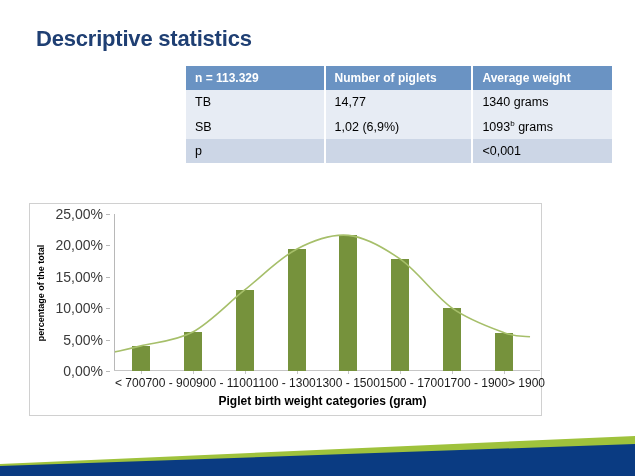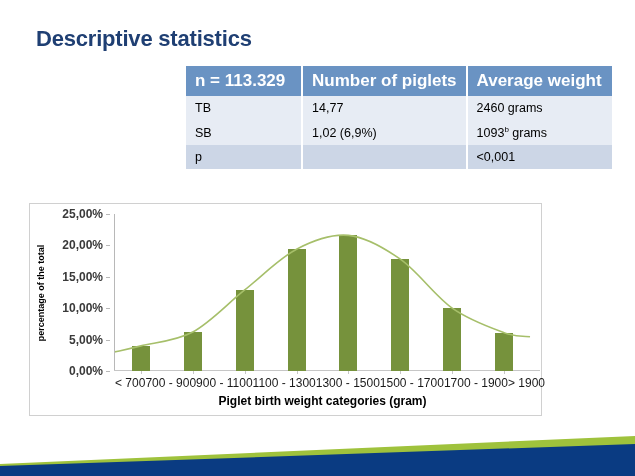--- a/index.html
+++ b/index.html
@@ -41,21 +41,21 @@
     padding: 5px 9px;
     text-align: left;
     font-weight: normal;
     border-right: 2px solid #ffffff;
     white-space: nowrap;
   }
   .stats-table th {
     background: #6a93c3;
     color: #ffffff;
     font-weight: bold;
-    font-size: 17px;
+    font-size: 12px;
   }
   .stats-table tr.row-odd td { background: #ccd6e6; }
   .stats-table tr.row-even td { background: #e7ecf4; }
   .stats-table td:last-child, .stats-table th:last-child { border-right: none; }
   .col-a { width: 148px; }
   .col-b { width: 141px; }
   .col-c { width: 137px; }
   sup { font-size: 8px; vertical-align: super; }
 
   
@@ -99,25 +99,24 @@
   .y-ticks {
     position: absolute;
     left: -62px;
     top: 0;
     width: 56px;
     height: 100%;
   }
   .y-tick-label {
     position: absolute;
     right: 6px;
-    font-size: 12px;
+    font-size: 14px;
     color: #3a3a3a;
     transform: translateY(-50%);
     white-space: nowrap;
-    font-weight: bold;
   }
   .y-tick-mark {
     position: absolute;
     right: -1px;
     width: 4px;
     height: 1px;
     background: #b8b8b8;
   }
   .y-axis-line {
     position: absolute;
@@ -239,21 +238,21 @@
     <tr>
       <th class="col-a">n = 113.329</th>
       <th class="col-b">Number of piglets</th>
       <th class="col-c">Average weight</th>
     </tr>
   </thead>
   <tbody>
     <tr class="row-even">
       <td>TB</td>
       <td>14,77</td>
-      <td><span>2460 grams</span></td>
+      <td><span>1340 grams</span></td>
     </tr>
     <tr class="row-even">
       <td>SB</td>
       <td>1,02 (6,9%)</td>
       <td><span>1093</span><sup>b</sup><span> grams</span></td>
     </tr>
     <tr class="row-odd">
       <td>p</td>
       <td></td>
       <td><span>&lt;0,001</span></td>

